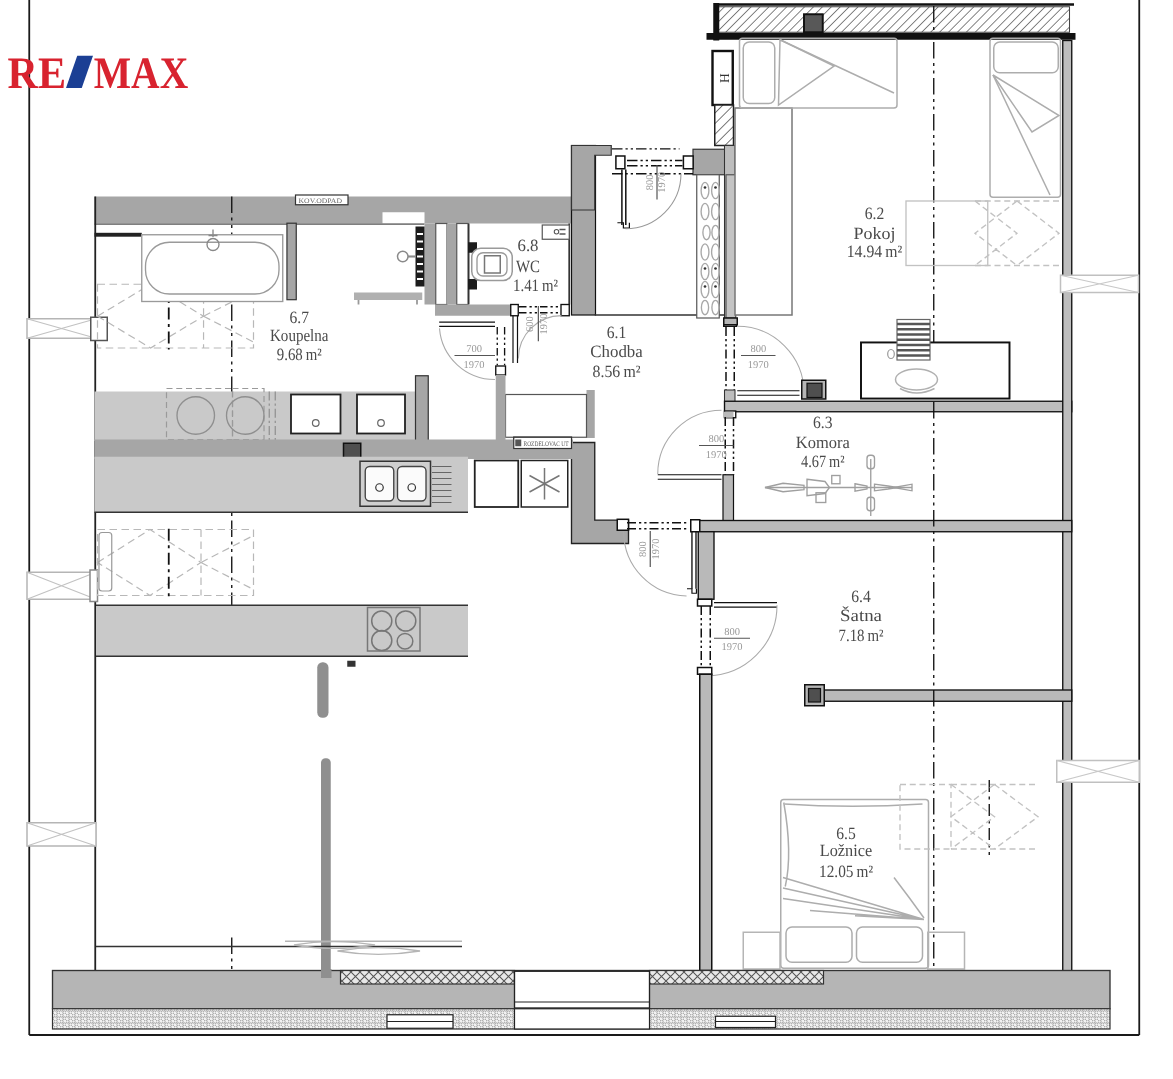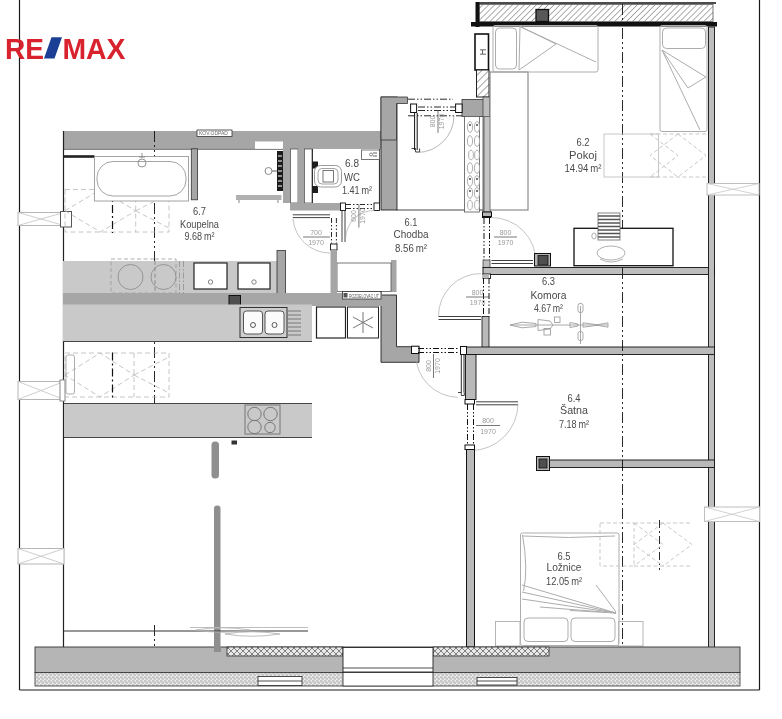--- a/index.html
+++ b/index.html
@@ -1,17 +1,17 @@
 <!DOCTYPE html>
 <html><head>
 <meta charset="utf-8">
 <style>
 html,body{margin:0;padding:0;background:#ffffff;}
 #page{position:relative;width:782px;height:719px;background:#ffffff;overflow:hidden;
-font-family:Liberation Sans, sans-serif;}
+font-family:Liberation Serif, serif;}
 svg{display:block;}
 </style>
 </head>
 <body>
 <div id="page">
 <svg width="782" height="719" viewBox="0 0 782 719">
 <defs>
 <pattern id="hatch" width="5" height="5" patternUnits="userSpaceOnUse" patternTransform="rotate(45)">
   <rect width="5" height="5" fill="#ffffff"></rect>
   <line x1="0" y1="0" x2="0" y2="5" stroke="#4a4a4a" stroke-width="1"></line>

